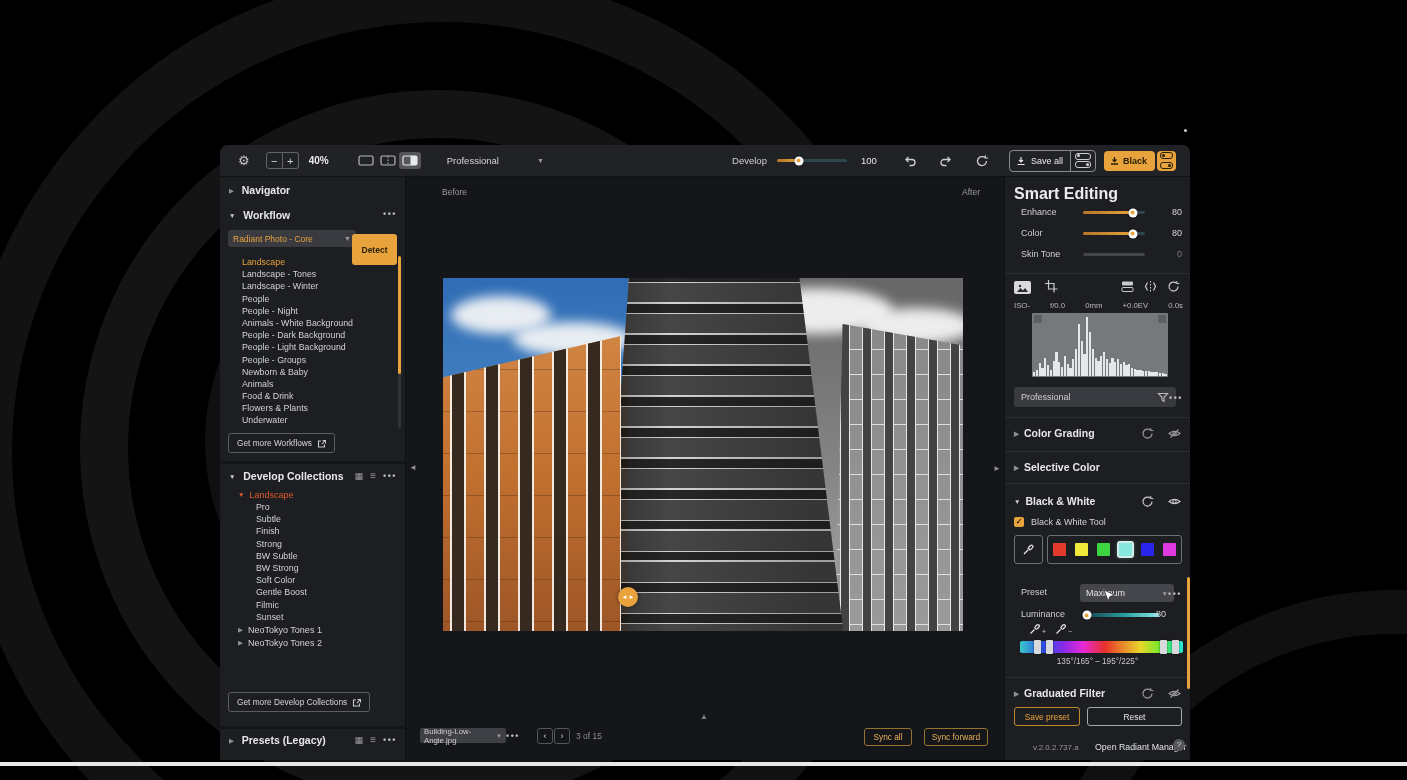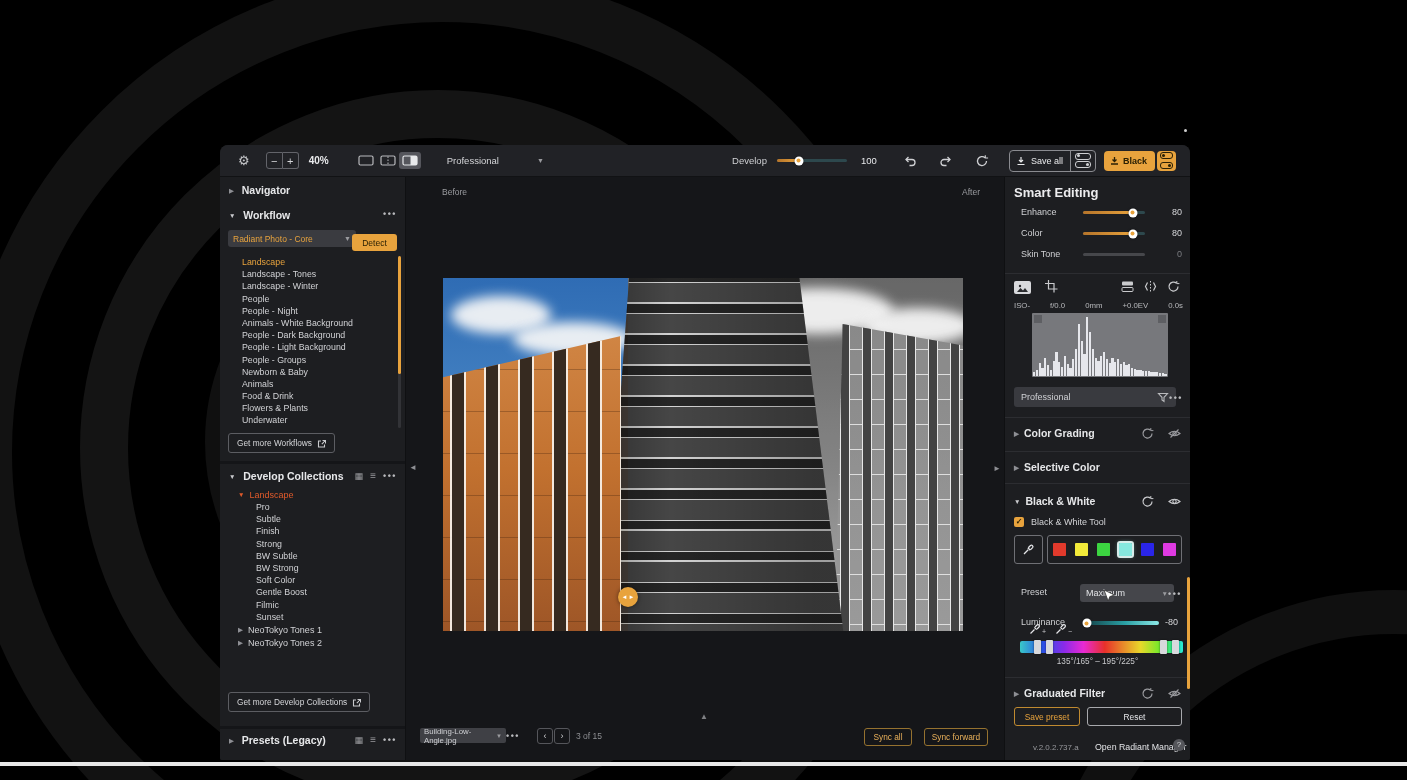--- a/index.html
+++ b/index.html
@@ -63,22 +63,22 @@
 
   .abs{position:absolute;}
   .sec-header{font-size:10.5px;font-weight:bold;color:#e6e7e9;}
   .hdr-icons{position:absolute;right:8px;top:0;display:flex;gap:7px;align-items:center;color:#9a9b9f;}
   .gap-strip{position:absolute;left:0;right:0;height:3px;background:#141518;}
 
   
   #wf-selector{left:8px;width:118px;height:17px;background:#3a3b40;border-radius:3px;
                display:flex;align-items:center;font-size:8.5px;color:#e8a33d;padding:0 5px;}
   #wf-selector .caret{margin-left:auto;color:#9a9b9f;font-size:7px;}
-  #detect-btn{left:132px;width:45px;height:17px;background:#e8a33d;border-radius:3px;color:#2b2105;
-              font-weight:normal;font-size:8.5px;display:flex;align-items:center;justify-content:center;}
+  #detect-btn{left:132px;width:45px;height:31px;background:#e8a33d;border-radius:3px;color:#2b2105;
+              font-weight:bold;font-size:8.5px;display:flex;align-items:center;justify-content:center;}
   #workflow-list{left:0;right:9px;top:79px;height:172px;overflow:hidden;}
   #workflow-list .list-item{height:12.2px;line-height:12.2px;padding-left:22px;font-size:8.8px;color:#d2d3d6;white-space:nowrap;}
   #workflow-list .list-item.selected{color:#e8a33d;}
   #wf-scrollbar{right:4px;top:79px;width:3px;height:172px;background:#323337;border-radius:2px;}
   #wf-scroll-thumb{position:absolute;left:0;right:0;top:0;height:118px;background:#e8a33d;border-radius:2px;}
   .get-more-btn{border:1px solid #5c5d62;border-radius:3px;background:transparent;color:#d6d7da;
                 font-size:8.3px;display:inline-flex;align-items:center;gap:5px;padding:0 8px;height:18px;}
   #dc-tree .tree-group{height:13px;line-height:13px;padding-left:18px;font-size:9px;color:#d2d3d6;}
   #dc-tree .tree-group.selected{color:#e05a2b;}
   #dc-tree .tree-group.selected .tri{color:#e05a2b;}
@@ -118,21 +118,21 @@
   #filename-dd{left:14px;width:78px;height:15px;background:#3f4045;border-radius:2px;display:flex;
                align-items:center;font-size:7.8px;color:#cfd0d4;padding:0 4px;}
   #filename-dd .caret{margin-left:auto;font-size:6px;color:#9a9b9f;}
   .nav-sq{width:14px;height:14px;border:1px solid #55565b;border-radius:3px;color:#cfd0d3;
           display:flex;align-items:center;justify-content:center;font-size:9px;}
   #frame-pos{font-size:8.5px;color:#8e8f93;}
   .sync-btn{height:16px;border:1px solid #95722f;border-radius:3px;color:#e8b05a;font-size:8.3px;
             display:flex;align-items:center;justify-content:center;background:transparent;}
 
   
-  #rp-title{left:9px;top:8px;font-size:13px;font-weight:bold;color:#ececee;}
+  #rp-title{left:9px;top:8px;font-size:16px;font-weight:bold;color:#ececee;}
   .sm-row{position:absolute;left:0;right:0;height:21px;}
   .sm-label{position:absolute;left:16px;top:4px;font-size:9px;color:#cfd0d3;}
   .sm-track{position:absolute;left:78px;top:8px;width:62px;}
   .sm-value{position:absolute;right:8px;top:4px;font-size:9px;color:#d6d7da;}
   .divider{position:absolute;left:0;right:0;height:1px;background:#2c2d31;}
   .tool-ic{position:absolute;top:0;color:#c9cacd;}
   #image-tool{background:#d8d9dc;border-radius:2px;width:17px;height:13px;display:flex;align-items:center;justify-content:center;}
   #exif-row{position:absolute;left:9px;right:7px;top:124px;display:flex;justify-content:space-between;}
   #exif-row span{font-size:7.8px;color:#b8b9bc;}
   #histogram{left:27px;top:136px;width:136px;height:64px;background:#77787c;border-radius:1px;overflow:hidden;}
@@ -612,21 +612,21 @@
 
     <div class="abs" style="left:0;right:0;top:407px;height:20px;">
       <span class="row-label">Preset</span>
       <div class="abs" id="preset-dd">
         <span>Maximum</span>
         <span class="caret">▼</span>
       </div>
       <span class="abs dots" style="left:163px;top:5px;">•••</span>
     </div>
 
-    <div class="abs" style="left:0;right:4px;top:429px;height:18px;margin-top:8px;">
+    <div class="abs" style="left:0;right:16px;top:429px;height:18px;">
       <span class="row-label">Luminance</span>
       <div id="lum-track">
         <div class="slider-knob" id="lum-knob" style="top:2px;"></div>
       </div>
       <span id="lum-value">-80</span>
     </div>
 
     <div class="mini-dropper" style="left:24px;top:446px;">
       <svg width="12" height="12" fill="none" stroke="#e4e5e8" stroke-width="1.2">
             <path d="M1.5 10.5l4-4M6 4l2-2a1.4 1.4 0 0 1 2 2l-2 2M5.3 4.3l2.4 2.4"></path>

